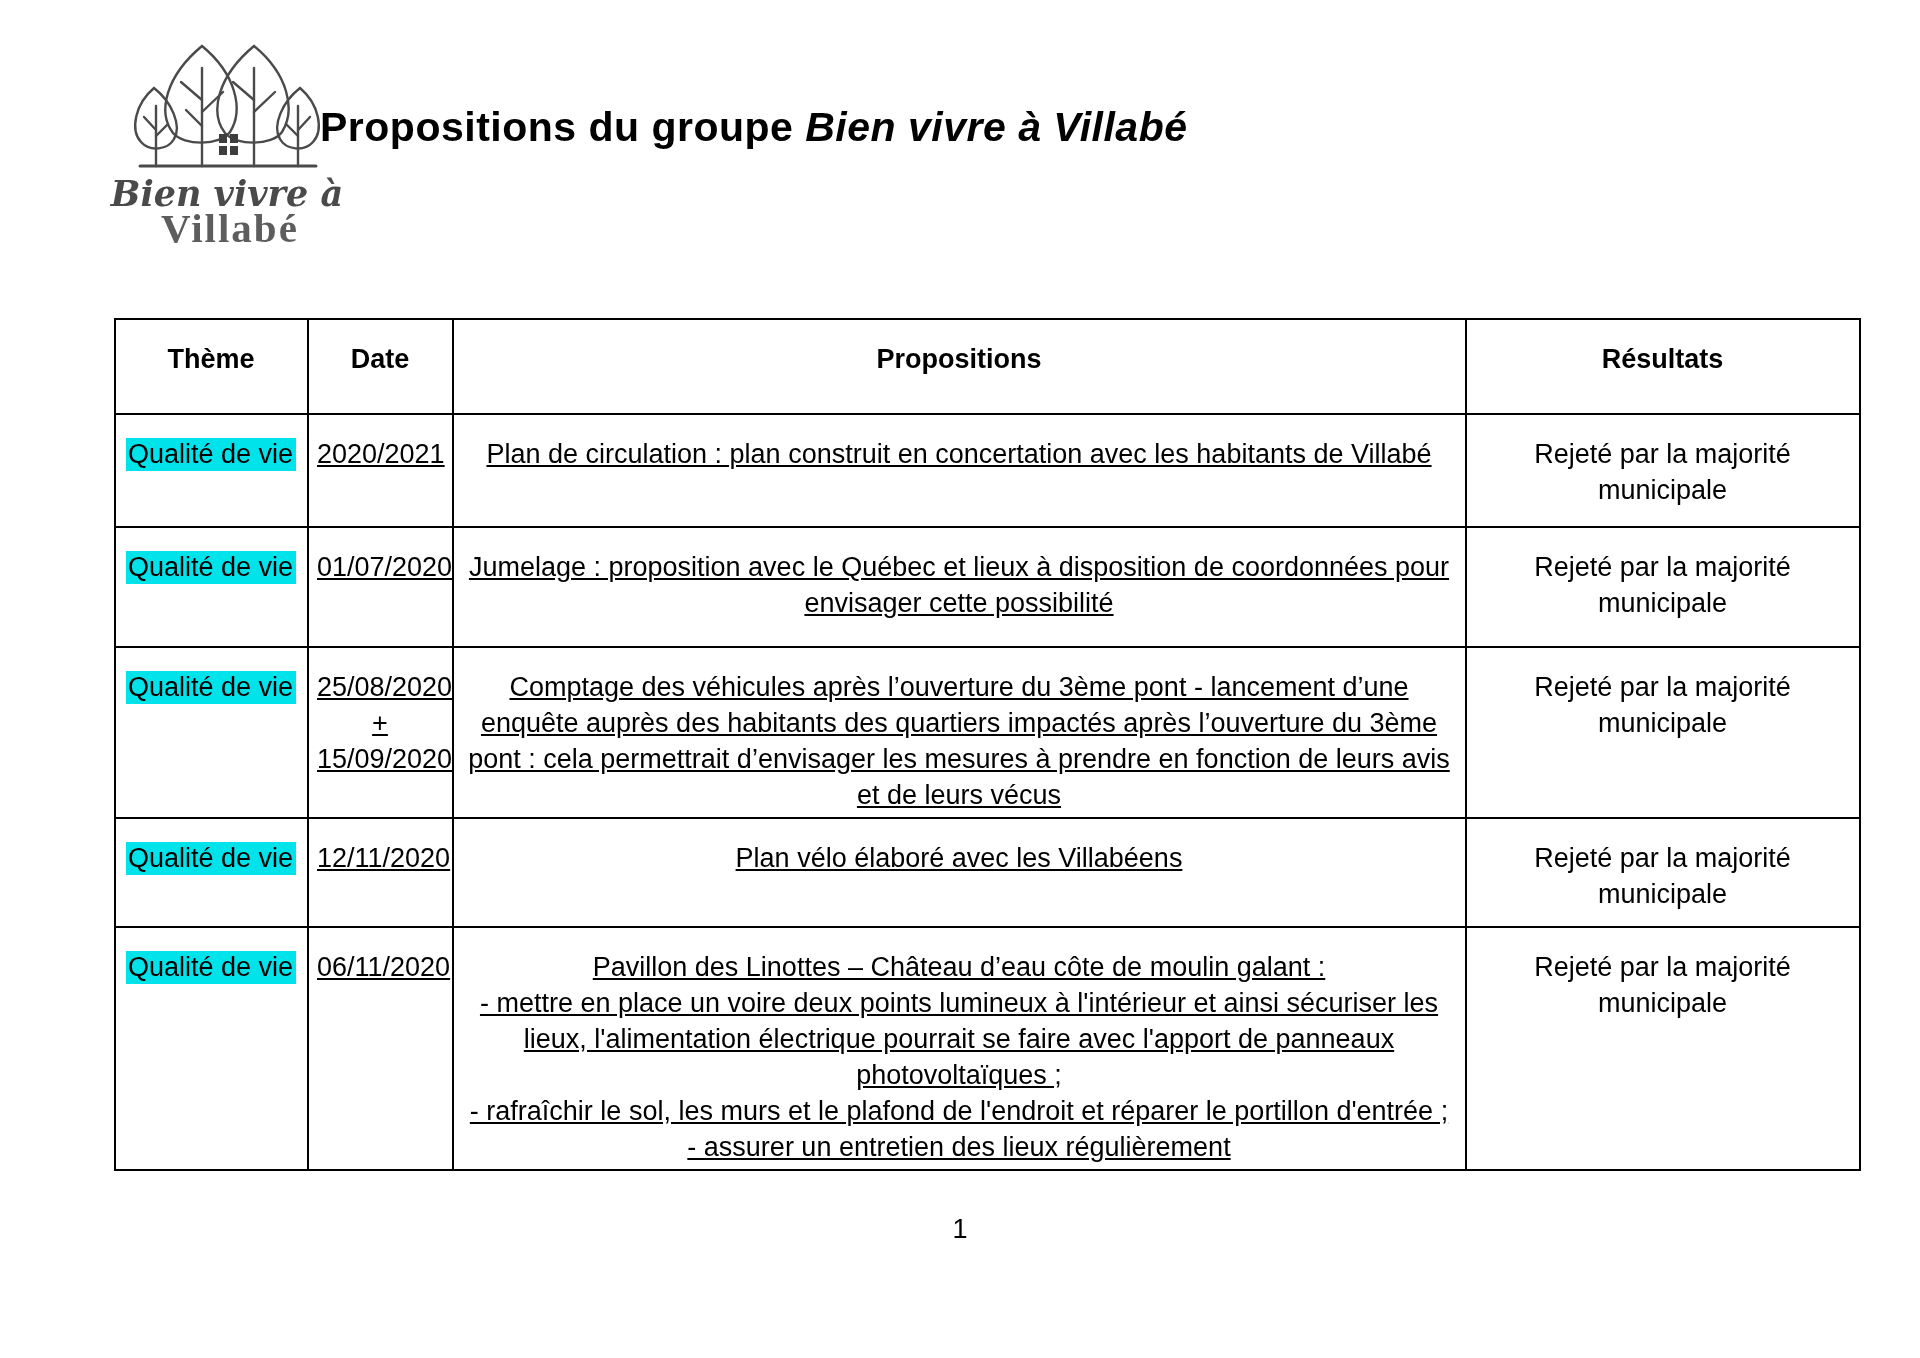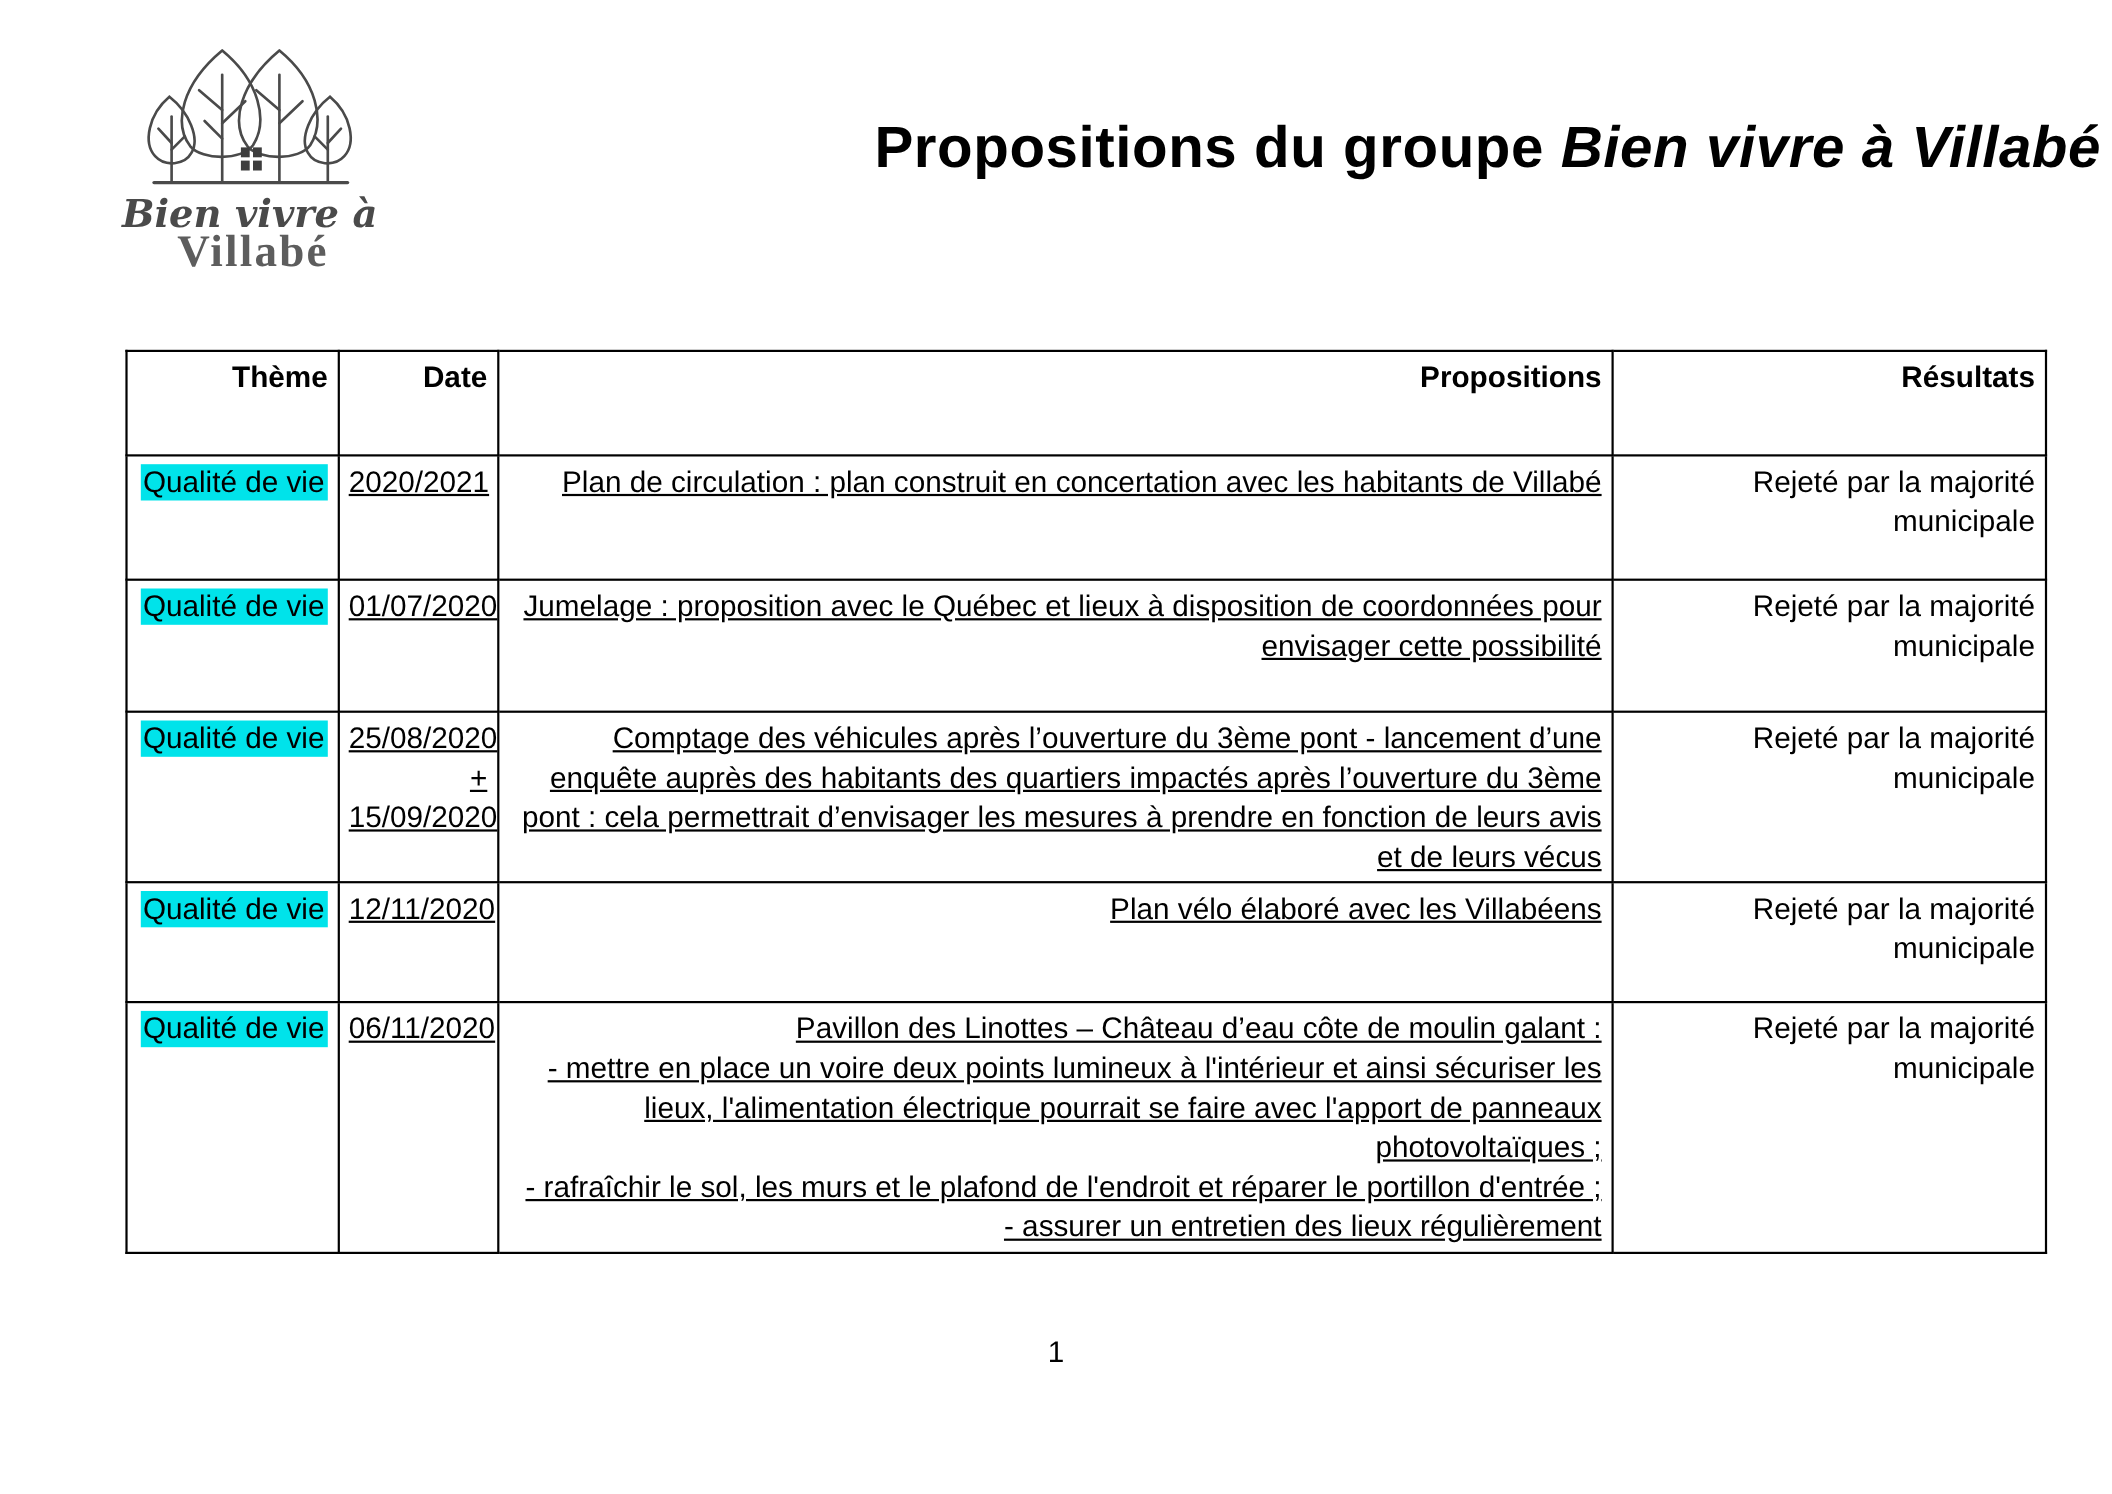--- a/index.html
+++ b/index.html
@@ -6,34 +6,34 @@
   html, body { width: 1920px; height: 1358px; background: #ffffff; }
   body { font-family: "Liberation Sans", sans-serif; color: #000; position: relative; overflow: hidden; }
 
   .page { position: absolute; inset: 0; background: #fff; }
 
   
   .logo { position: absolute; left: 102px; top: 38px; width: 250px; height: 210px; font-weight: bold; }
   .logo svg { width: 100%; height: 100%; }
 
   
-  .title { position: absolute; left: 320px; right: 10px; top: 104px; text-align: right;
-           font-size: 53px; font-weight: bold; letter-spacing: 0.5px; white-space: nowrap; }
+  .title { position: absolute; left: 320px; right: 10px; top: 104px; text-align: left;
+           font-size: 41px; font-weight: bold; letter-spacing: 0.5px; white-space: nowrap; }
   .title .italic { font-style: italic; }
 
   
   table.props { position: absolute; left: 114px; top: 318px; width: 1745px;
                 border-collapse: collapse; table-layout: fixed;
                 font-size: 27px; line-height: 36px; }
   table.props col.c-theme  { width: 193px; }
   table.props col.c-date   { width: 145px; }
   table.props col.c-prop   { width: 1013px; }
   table.props col.c-result { width: 394px; }
   table.props th, table.props td { border: 2px solid #000; vertical-align: top;
-                padding: 5px 9px 4px 8px; text-align: right; }
+                padding: 21px 9px 4px 8px; text-align: center; }
   table.props th { font-weight: bold; }
   tr.r-head { height: 95px; }
   tr.r-0 { height: 113px; }
   tr.r-1 { height: 120px; }
   tr.r-2 { height: 122px; }
   tr.r-3 { height: 109px; }
   tr.r-4 { height: 228px; }
   td.date, td.prop { white-space: pre-line; text-decoration: underline; }
   .hl { padding: 1px 3px 2px 2px; }
 

